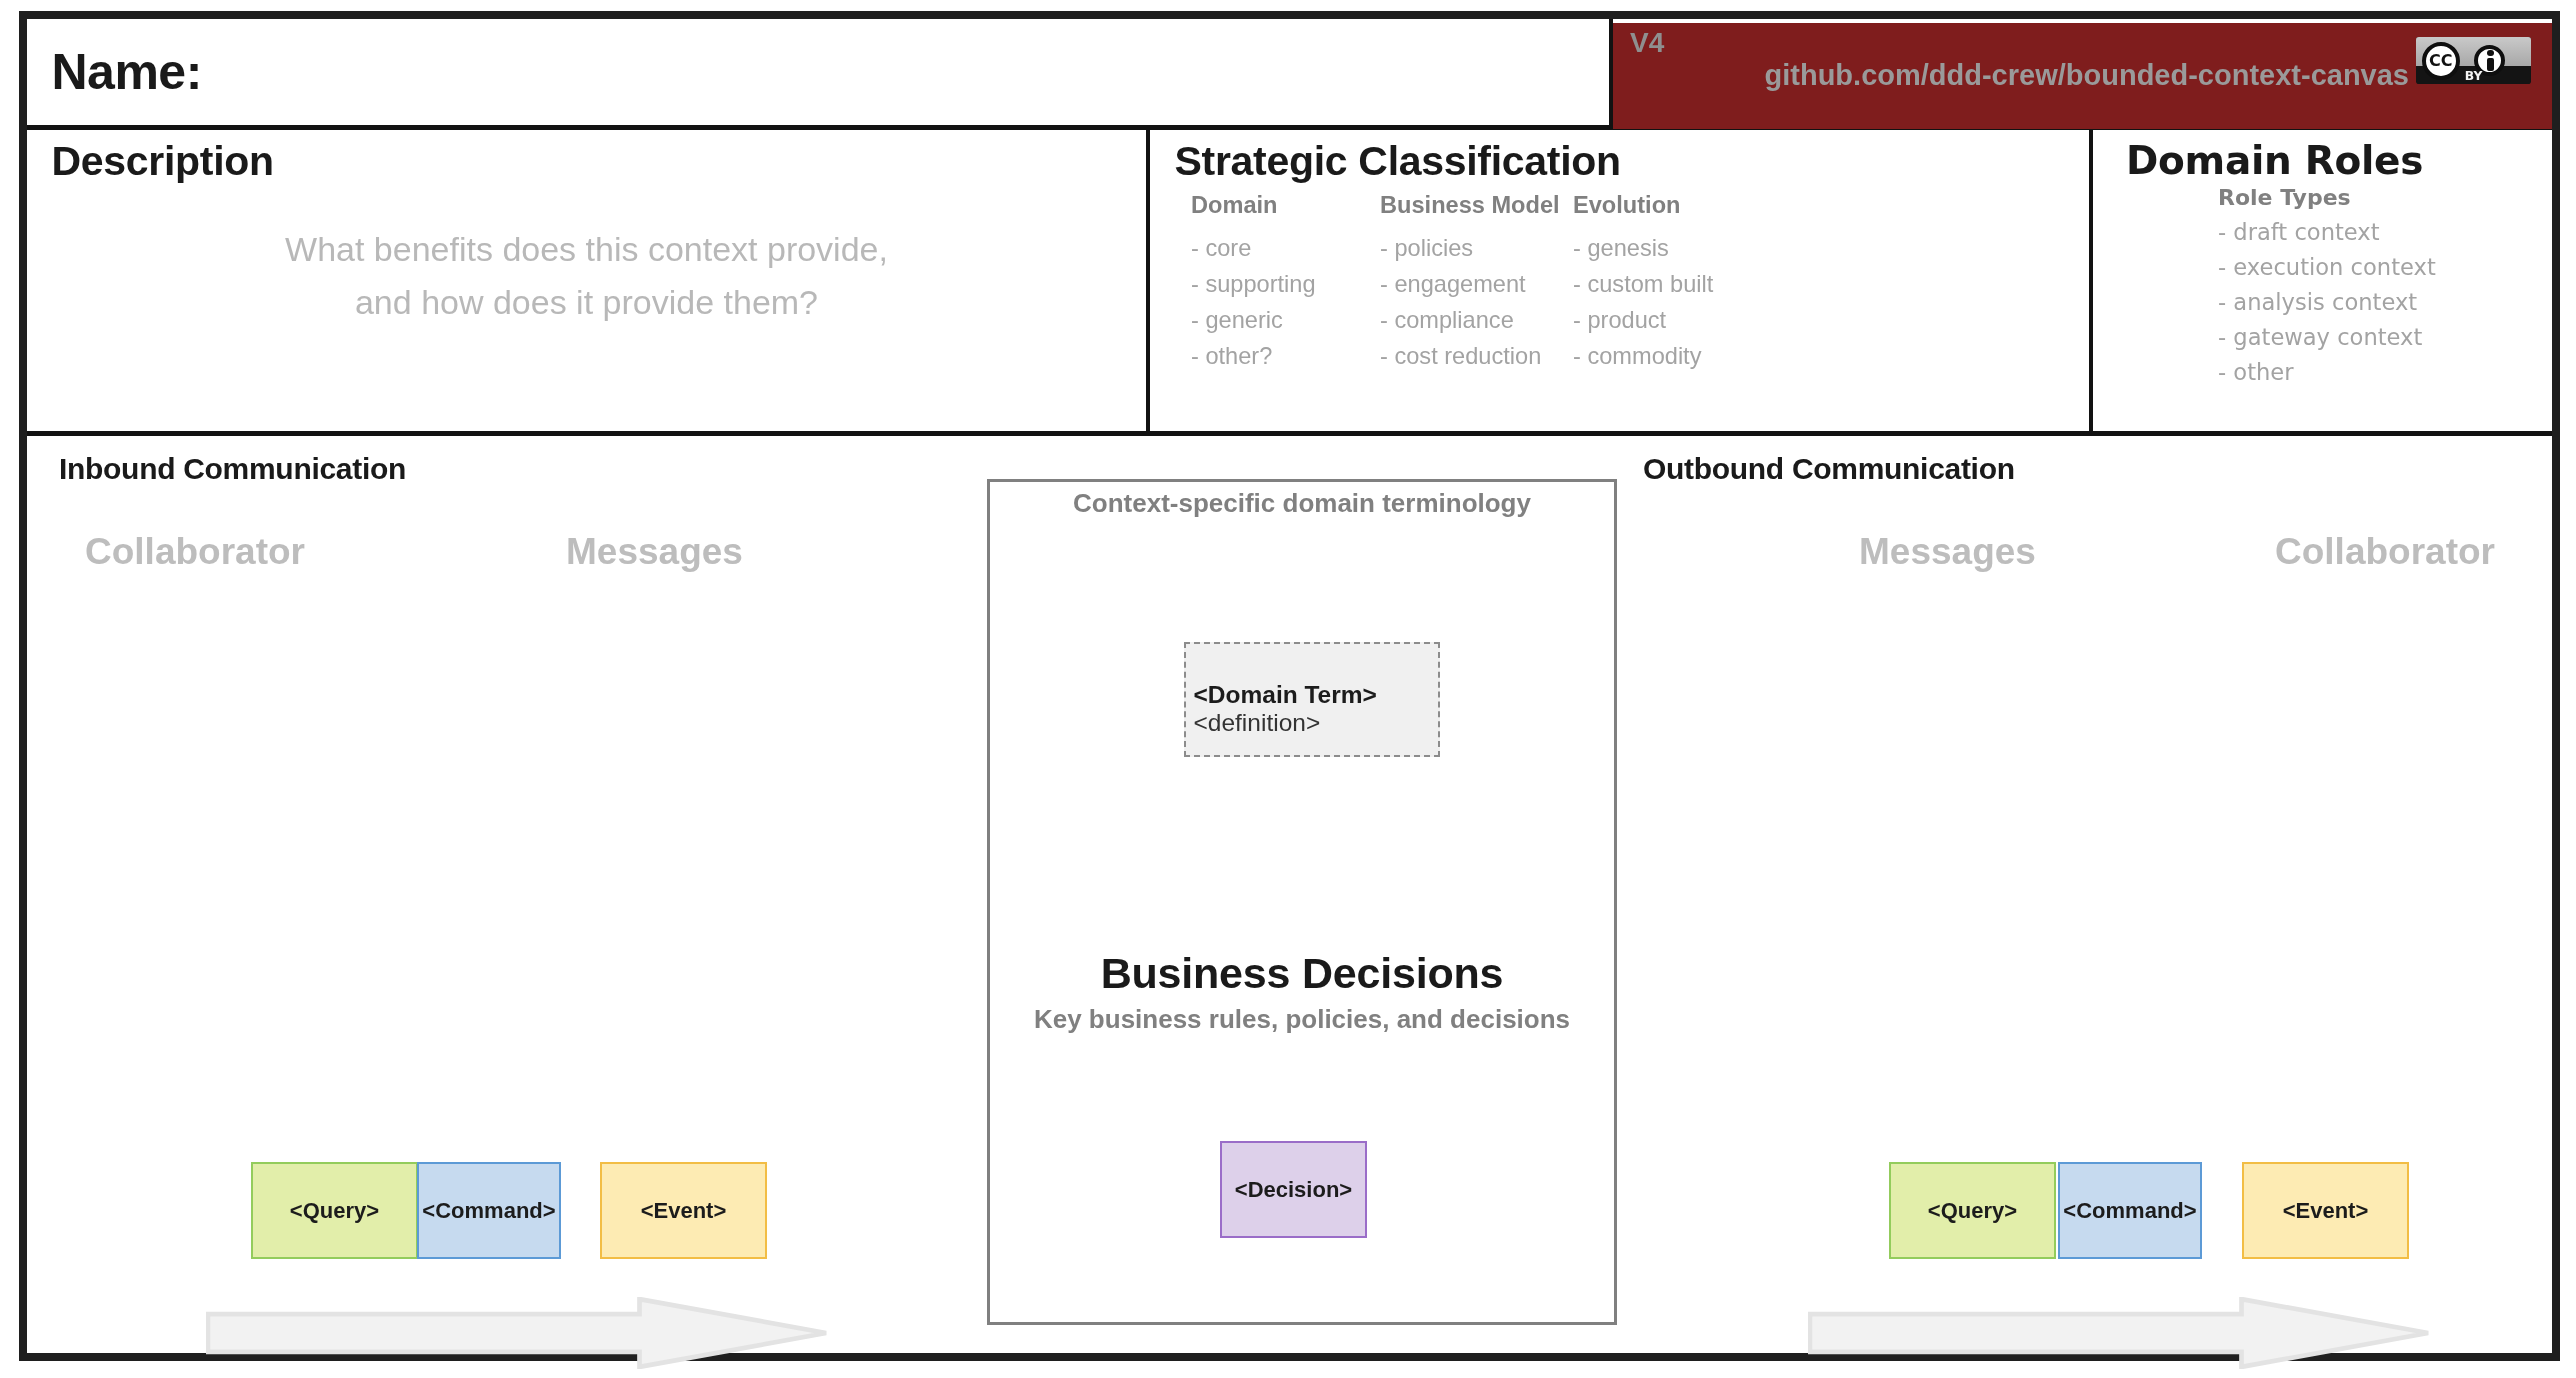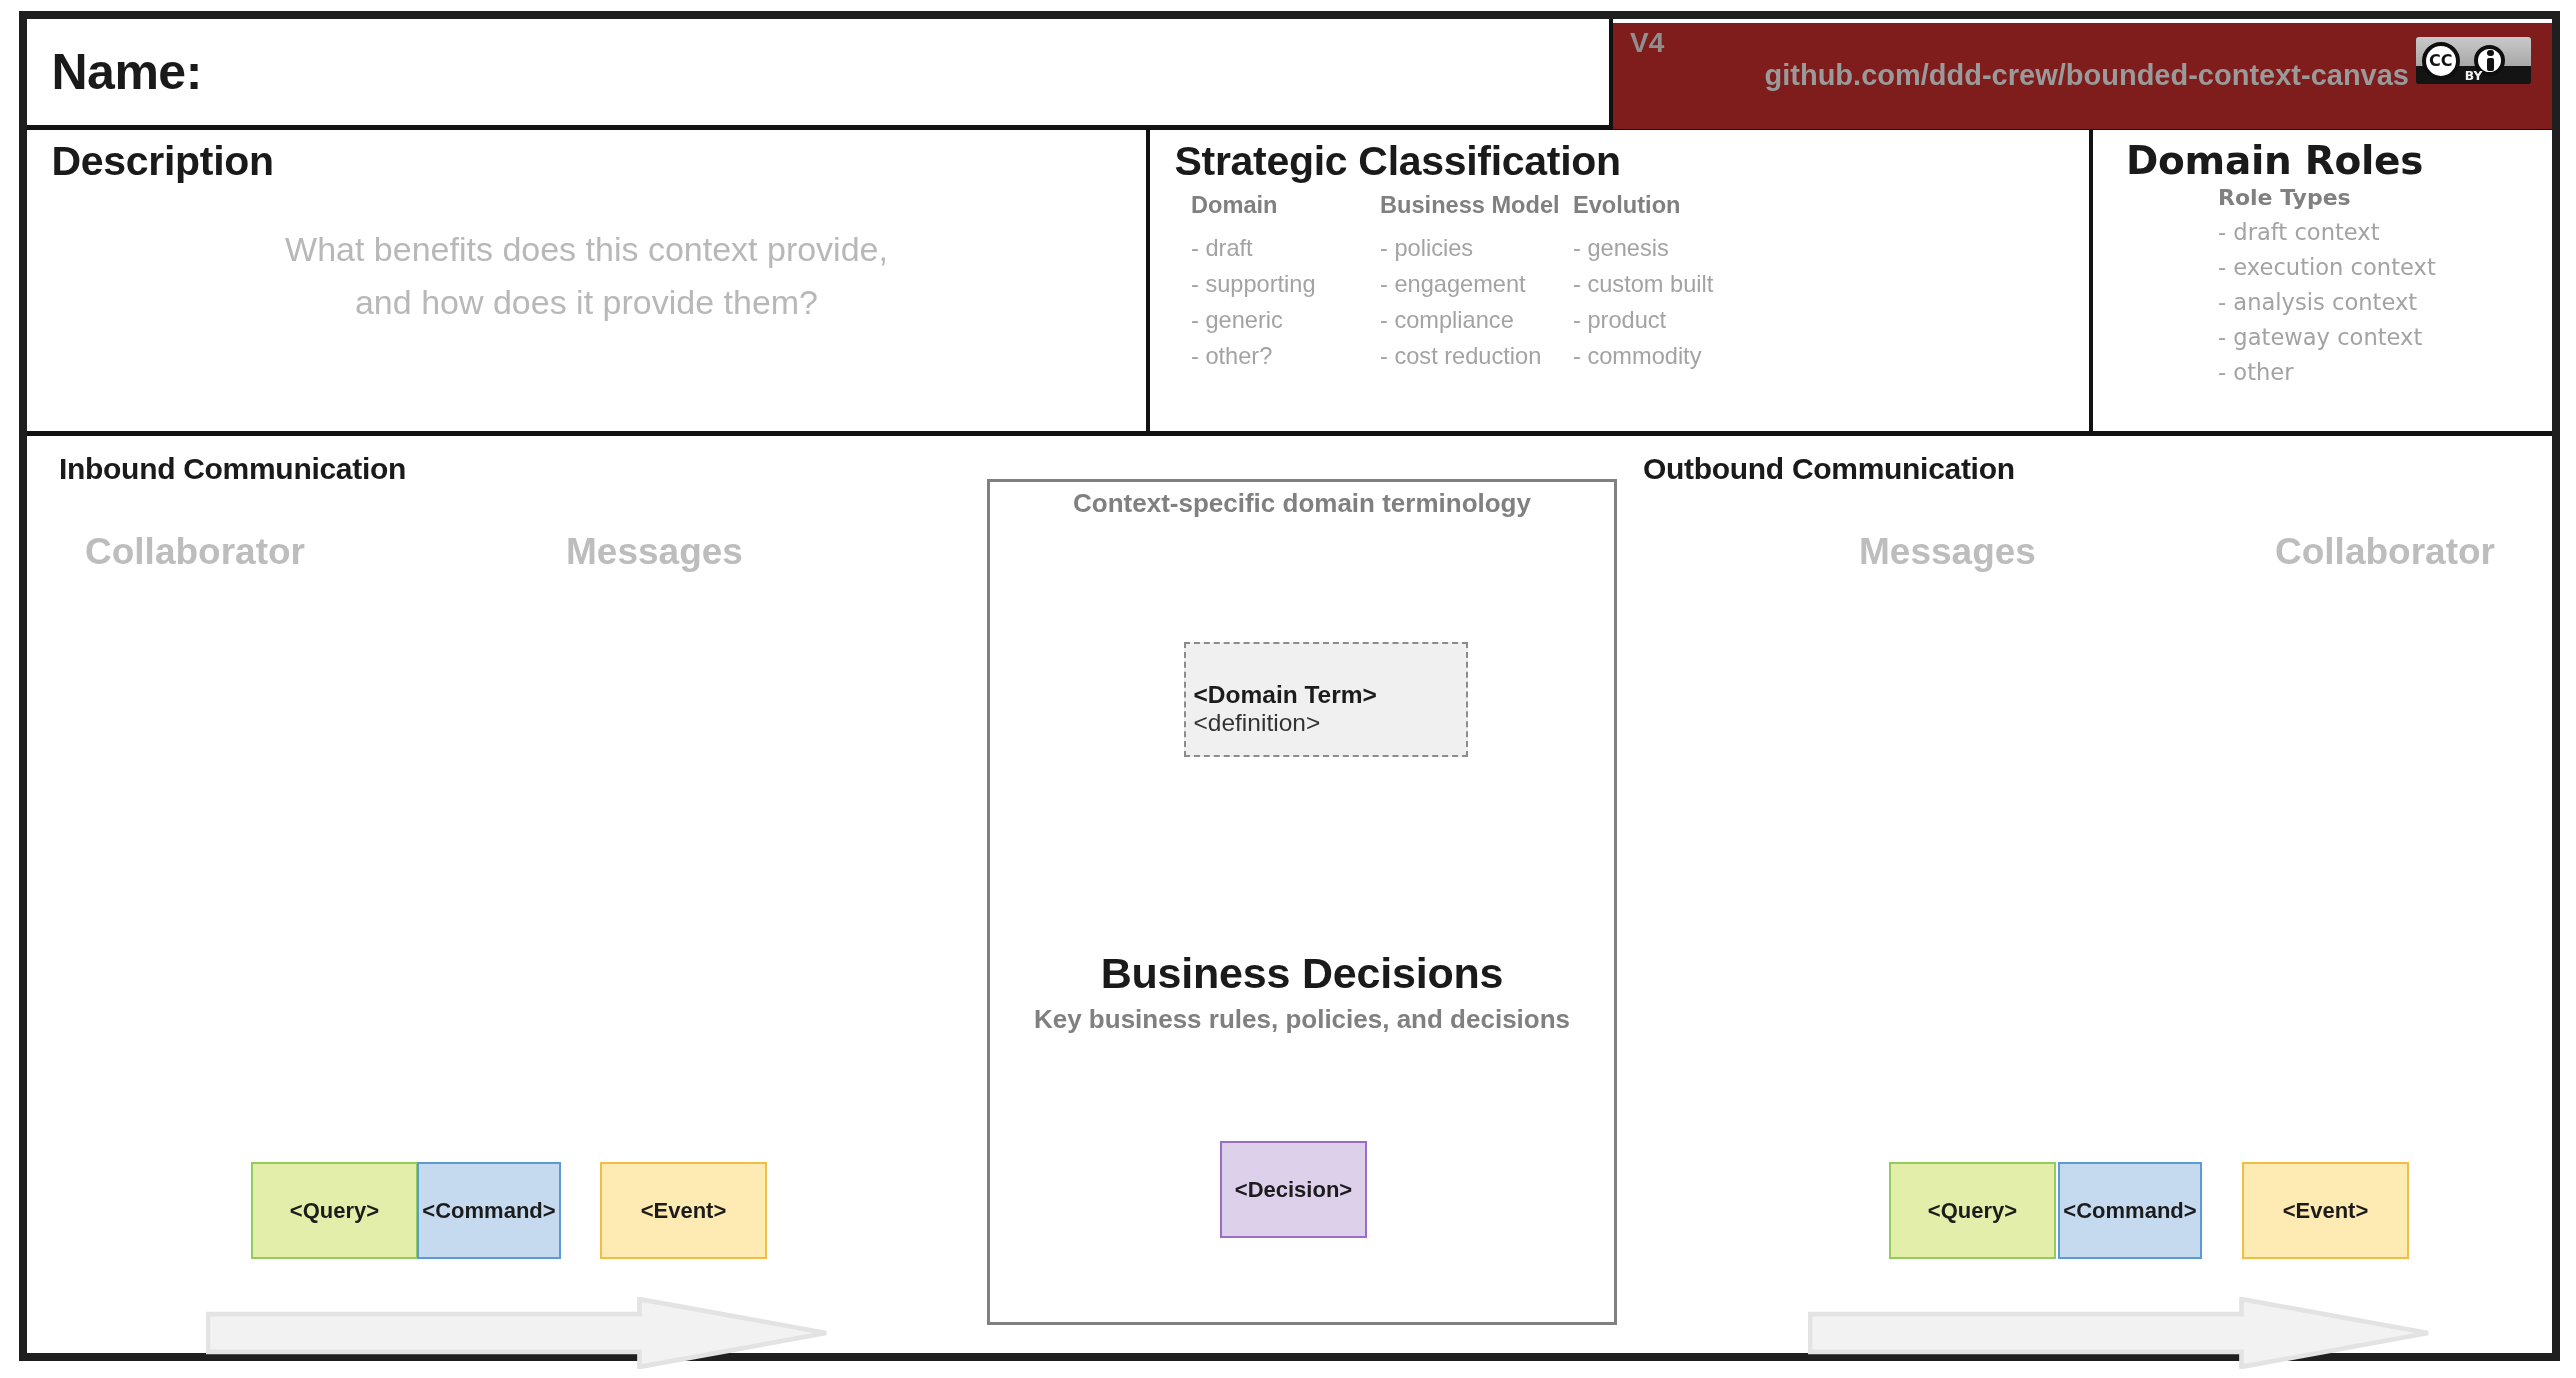--- a/index.html
+++ b/index.html
@@ -356,21 +356,21 @@
     font-stretch: condensed;
     font-weight: 700;
     font-size: 26px;
     color: #808080;
     margin-top: 5.7px;
   }
   .term-card {
     position: absolute;
     left: 194px;
     top: 160px;
-    width: 284px;
+    width: 256px;
     height: 115px;
     background: #f0f0f0;
     border: 2.8px dashed #8c8c8c;
     box-sizing: border-box;
     padding: 37px 0 0 7.5px;
   }
   .term-name {
     font-family: "Liberation Sans Narrow", "Liberation Sans", sans-serif;
     font-stretch: condensed;
     font-weight: 700;
@@ -439,21 +439,21 @@
         <div>and how does it provide them?</div>
       </div>
     </div>
 
     <div class="cell-strategic">
       <div class="section-title">Strategic Classification</div>
       <div class="strategic-columns">
 
         <div class="strategic-col">
           <div class="strat-head">Domain</div>
-          <div class="strat-item">- draft</div>
+          <div class="strat-item">- core</div>
           <div class="strat-item">- supporting</div>
           <div class="strat-item">- generic</div>
           <div class="strat-item">- other?</div>
         </div>
 
         <div class="strategic-col wide2">
           <div class="strat-head">Business Model</div>
           <div class="strat-item">- policies</div>
           <div class="strat-item">- engagement</div>
           <div class="strat-item">- compliance</div>

